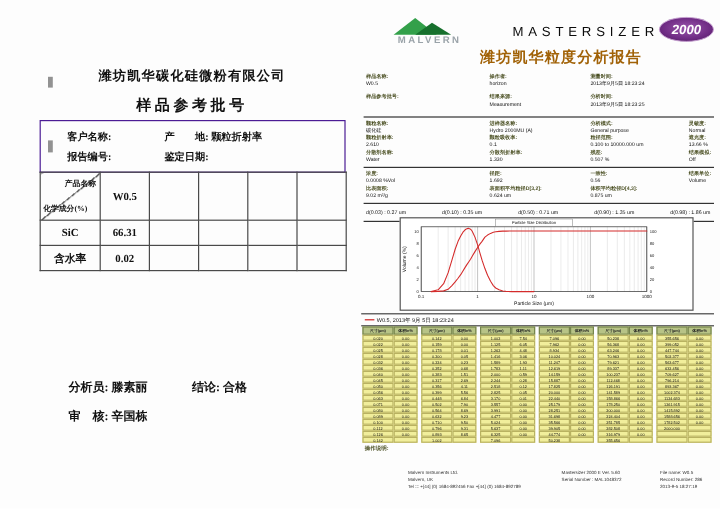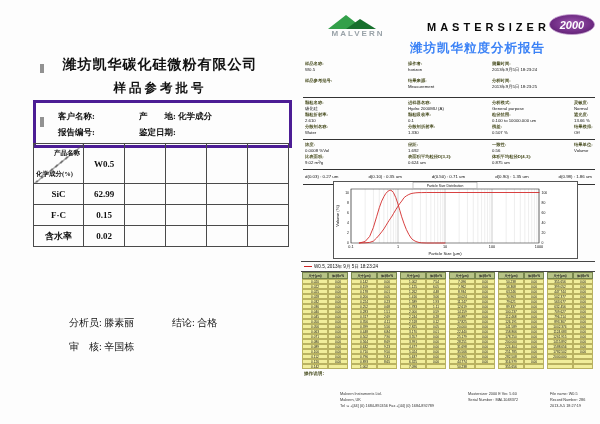--- a/index.html
+++ b/index.html
@@ -1,54 +1,54 @@
 <!DOCTYPE html>
 <html><head>
 <meta charset="utf-8">
 <style>
   html,body{margin:0;padding:0;background:#ffffff;}
   .canvas{position:relative;width:600px;height:424px;background:#fdfdfd;overflow:hidden;
           font-family:"Liberation Serif","DejaVu Serif",serif;color:#111;}
   
   .lp-company{position:absolute;left:30px;top:56px;width:260px;text-align:center;
-              font-size:14px;font-weight:700;letter-spacing:1px;}
+              font-size:11px;font-weight:700;letter-spacing:1px;}
   .lp-title{position:absolute;left:30px;top:80px;width:260px;text-align:center;
             font-size:12.5px;font-weight:700;letter-spacing:3px;}
   .mark{position:absolute;background:#3a3a3a;opacity:.55;}
   .mark1{left:40px;top:64px;width:4px;height:9px;}
   .mark2{left:40px;top:117px;width:4px;height:10px;}
   .lp-infobox{position:absolute;left:33px;top:100px;width:253px;height:42px;
-              border:3px solid #4c1d95;font-size:8.5px;font-weight:700;}
+              border:1px solid #4c1d95;font-size:8.5px;font-weight:700;}
   .lp-infobox span{position:absolute;white-space:pre;}
   .ib-cust{left:22px;top:8px;} .ib-origin{left:103px;top:8px;}
   .ib-repno{left:22px;top:24px;} .ib-date{left:103px;top:24px;}
   .lp-table{position:absolute;left:33px;top:143px;border-collapse:collapse;table-layout:fixed;}
   .lp-table td{border:1px solid #4a4a4a;text-align:center;vertical-align:middle;
                font-weight:700;padding:0;overflow:hidden;}
   .lp-table .hrow td{height:39px;}
   .lp-table .drow td{height:20px;font-size:9px;}
   .diagcell{position:relative;
     background:linear-gradient(to bottom right,transparent calc(50% - .5px),
                #4a4a4a calc(50% - .5px),#4a4a4a calc(50% + .5px),transparent calc(50% + .5px));}
   .diag-top{position:absolute;top:5px;right:3px;font-size:6.5px;}
   .diag-bot{position:absolute;left:2px;bottom:4px;font-size:6.5px;}
   .prodcell{font-size:9px;}
-  .lp-sign{position:absolute;font-size:10px;font-weight:400;white-space:pre;margin-left:12px;}
+  .lp-sign{position:absolute;font-size:10px;font-weight:700;white-space:pre;}
   .sg-analyst{left:57px;top:316px;} .sg-concl{left:160px;top:316px;} .sg-review{left:57px;top:340px;}
   
   .rp{font-family:"Liberation Sans","DejaVu Sans",sans-serif;}
   .mv-logo{position:absolute;left:320px;top:11px;width:76px;height:30px;}
   .mv-word{position:absolute;left:321px;top:29px;width:74px;text-align:center;font-size:8px;
            font-weight:700;letter-spacing:2px;color:#9aa3a9;
            font-family:"Liberation Sans",sans-serif;}
-  .ms-word{position:absolute;left:427px;top:21px;font-size:11px;font-weight:700;
+  .ms-word{position:absolute;left:427px;top:21px;font-size:11px;font-weight:400;
            letter-spacing:4px;color:#0a0a0a;font-family:"Liberation Sans",sans-serif;}
   .oval2000{position:absolute;left:548px;top:13px;width:48px;height:23px;}
-  .rp-title{position:absolute;left:390px;top:40px;width:155px;text-align:right;
-            font-size:12.5px;font-weight:700;letter-spacing:1px;color:#3b82f6;}
+  .rp-title{position:absolute;left:390px;top:40px;width:155px;text-align:center;
+            font-size:12.5px;font-weight:700;letter-spacing:1px;color:#a16207;}
   .rp-fields{position:absolute;left:303px;top:59px;width:292px;
              font-family:"Liberation Sans",sans-serif;}
   .fsec{border-bottom:1px solid #333;padding:2px 0 3px 2px;}
   .frow{display:grid;grid-template-columns:103px 84px 82px 1fr;}
   .fcell{min-height:12px;}
   .fsec0 .fcell{min-height:16.5px;}
   .flab{font-size:4.3px;font-weight:700;color:#4a4f22;line-height:1.25;}
   .fval{font-size:4.3px;color:#111;margin-top:1px;line-height:1.2;}
   .drow-wrap{display:flex;justify-content:space-between;padding:4px 3px 4.5px 2px;
              border-bottom:1px solid #333;font-size:4.4px;color:#111;}
@@ -85,21 +85,21 @@
 <div class="canvas">
 
   <div>
     <div class="mark mark1"></div>
     <div class="mark mark2"></div>
     <div class="lp-company">潍坊凯华碳化硅微粉有限公司</div>
     <div class="lp-title">样品参考批号</div>
 
     <div class="lp-infobox">
       <span class="ib-cust">客户名称:</span>
-      <span class="ib-origin">产　　地: 化学成分</span>
+      <span class="ib-origin">产　　地: 颗粒折射率</span>
       <span class="ib-repno">报告编号:</span>
       <span class="ib-date">鉴定日期:</span>
     </div>
 
     <table class="lp-table">
       <colgroup>
           <col style="width:50px">
           <col style="width:41px">
           <col style="width:41px">
           <col style="width:41px">
@@ -113,29 +113,21 @@
             <span class="diag-bot">化学成分(%)</span>
           </td>
           <td class="prodcell">W0.5</td>
           <td></td>
           <td></td>
           <td></td>
           <td></td>
         </tr>
       <tr class="drow">
             <td>SiC</td>
-            <td>62.99</td>
-            <td></td>
-            <td></td>
-            <td></td>
-            <td></td>
-          </tr>
-          <tr class="drow">
-            <td>F·C</td>
-            <td>0.15</td>
+            <td>66.31</td>
             <td></td>
             <td></td>
             <td></td>
             <td></td>
           </tr>
           <tr class="drow">
             <td>含水率</td>
             <td>0.02</td>
             <td></td>
             <td></td>

